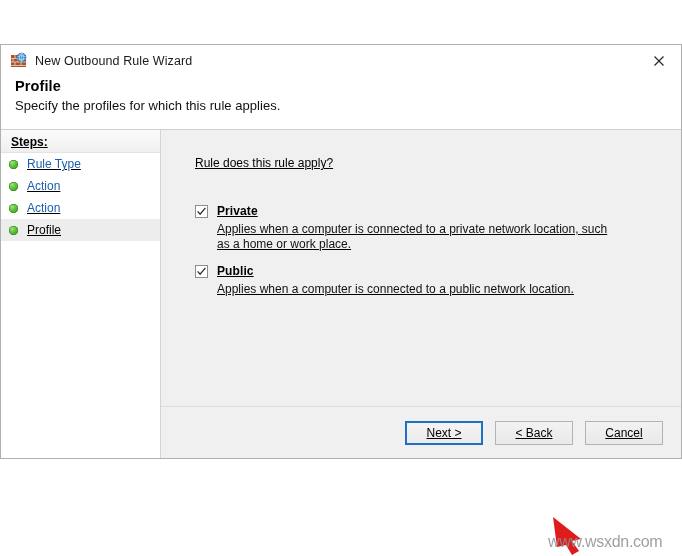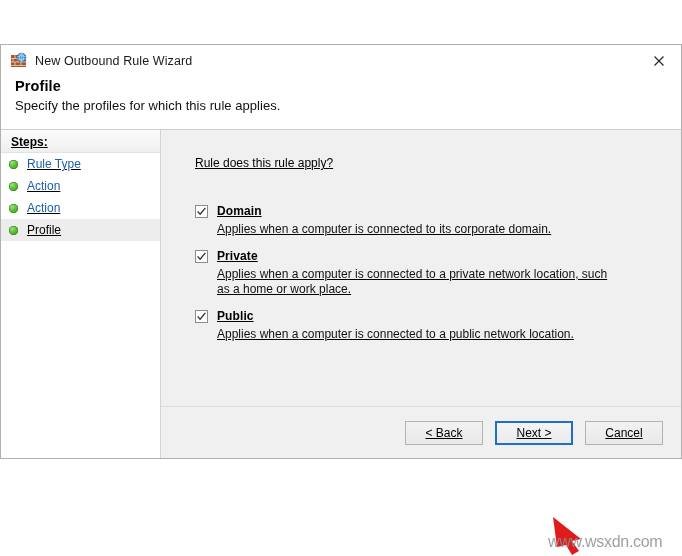--- a/index.html
+++ b/index.html
@@ -322,31 +322,20 @@
         <span class="step-label">Profile</span>
       </div>
 
     </div>
 
     <div id="content-pane">
       <div id="content-main">
 
         <div id="question">Rule does this rule apply?</div>
 
-        <div class="opt-block">
-          <div class="opt-head">
-            <span class="cbox">
-              <svg width="11" height="11" viewBox="0 0 11 11">
-                <polyline points="1.6,5.4 4.1,8.2 9.4,1.8" fill="none" stroke="#2b2b2b" stroke-width="1.25"></polyline>
-              </svg>
-            </span>
-            <span class="opt-title">Domain</span>
-          </div>
-          <div class="opt-desc">Applies when a computer is connected to its corporate domain.</div>
-        </div>
 
         <div class="opt-block">
           <div class="opt-head">
             <span class="cbox">
               <svg width="11" height="11" viewBox="0 0 11 11">
                 <polyline points="1.6,5.4 4.1,8.2 9.4,1.8" fill="none" stroke="#2b2b2b" stroke-width="1.25"></polyline>
               </svg>
             </span>
             <span class="opt-title">Private</span>
           </div>
@@ -361,22 +350,22 @@
               </svg>
             </span>
             <span class="opt-title">Public</span>
           </div>
           <div class="opt-desc">Applies when a computer is connected to a public network location.</div>
         </div>
 
       </div>
 
       <div id="footer">
+        <button class="btn focused">Next &gt;</button>
         <button class="btn">&lt; Back</button>
-        <button class="btn focused">Next &gt;</button>
         <button class="btn">Cancel</button>
       </div>
     </div>
   </div>
 </div>
 
 <div id="pointer-arrow">
   <svg width="60" height="44" viewBox="0 0 60 44">
     <polygon points="2,4 30,26 21,28 28,38 21,42 15,32 6,34" fill="#e01b1b"></polygon>
   </svg>

